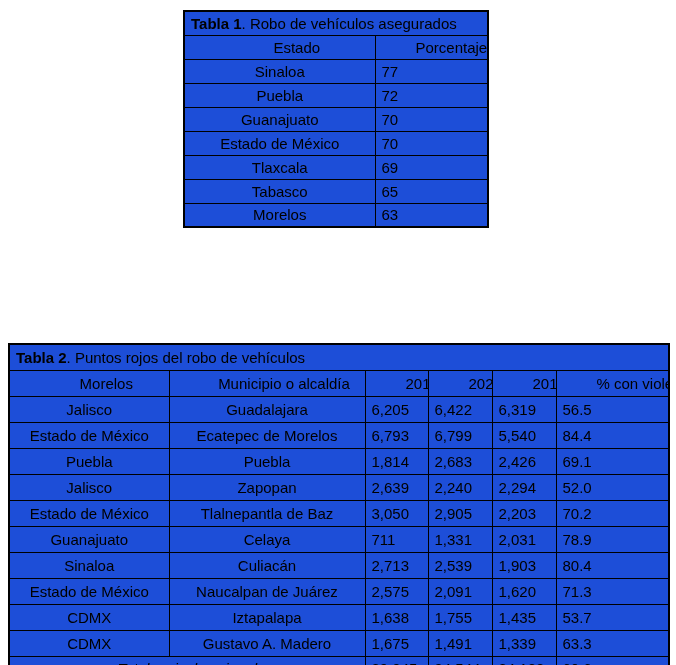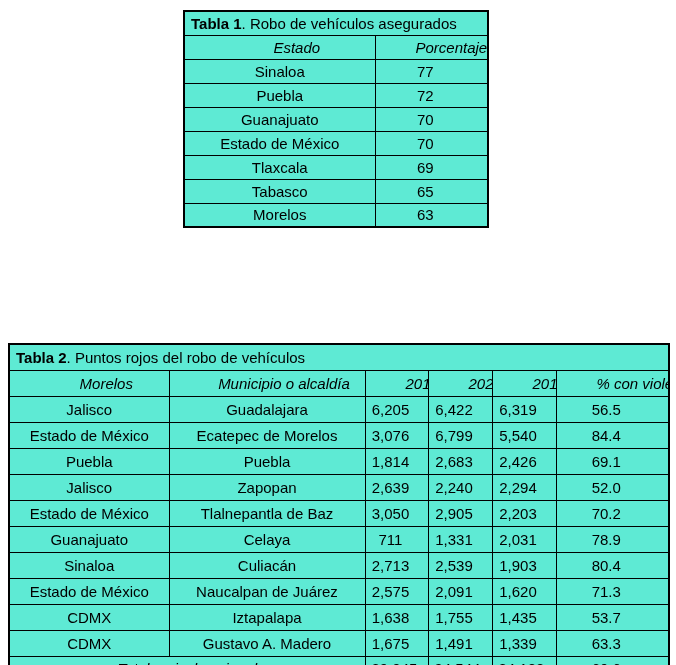--- a/index.html
+++ b/index.html
@@ -10,45 +10,44 @@
     width: 676px;
     height: 665px;
     font-family: "Liberation Sans", sans-serif;
     color: #000000;
     position: relative;
   }
   table {
     position: absolute;
     border-collapse: collapse;
     table-layout: fixed;
-    background: #5eead4;
+    background: #1d4ed8;
     border: 2px solid #000000;
   }
   td, th {
     border: 1px solid #000000;
     font-size: 15px;
     font-weight: normal;
     padding: 2px 6px;
     overflow: hidden;
     white-space: nowrap;
     vertical-align: middle;
   }
   .t1 { left: 183px; top: 10px; width: 304px; }
   .t1 td, .t1 th { height: 24px; }
   .t2 { left: 8px; top: 343px; width: 660px; }
   .t2 td, .t2 th { height: 26px; }
   .title-cell { text-align: left; }
   .title-cell b { font-weight: bold; }
   .hdr {
-    font-style: italic;
     text-align: center;
     padding-left: 40px;
   }
   .txt { text-align: center; }
-  .num { text-align: center; padding-right: 18px; }
+  .num { text-align: left; padding-right: 18px; }
   .total-label {
     font-style: italic;
     text-align: center;
   }
 </style>
 </head>
 <body>
 
 <div>
 
@@ -137,21 +136,21 @@
           <td class="txt">Guadalajara</td>
           <td class="num">6,205</td>
           <td class="num">6,422</td>
           <td class="num">6,319</td>
           <td class="num">56.5</td>
         </tr>
 
         <tr>
           <td class="txt">Estado de México</td>
           <td class="txt">Ecatepec de Morelos</td>
-          <td class="num">3,076</td>
+          <td class="num">6,793</td>
           <td class="num">6,799</td>
           <td class="num">5,540</td>
           <td class="num">84.4</td>
         </tr>
 
         <tr>
           <td class="txt">Puebla</td>
           <td class="txt">Puebla</td>
           <td class="num">1,814</td>
           <td class="num">2,683</td>

